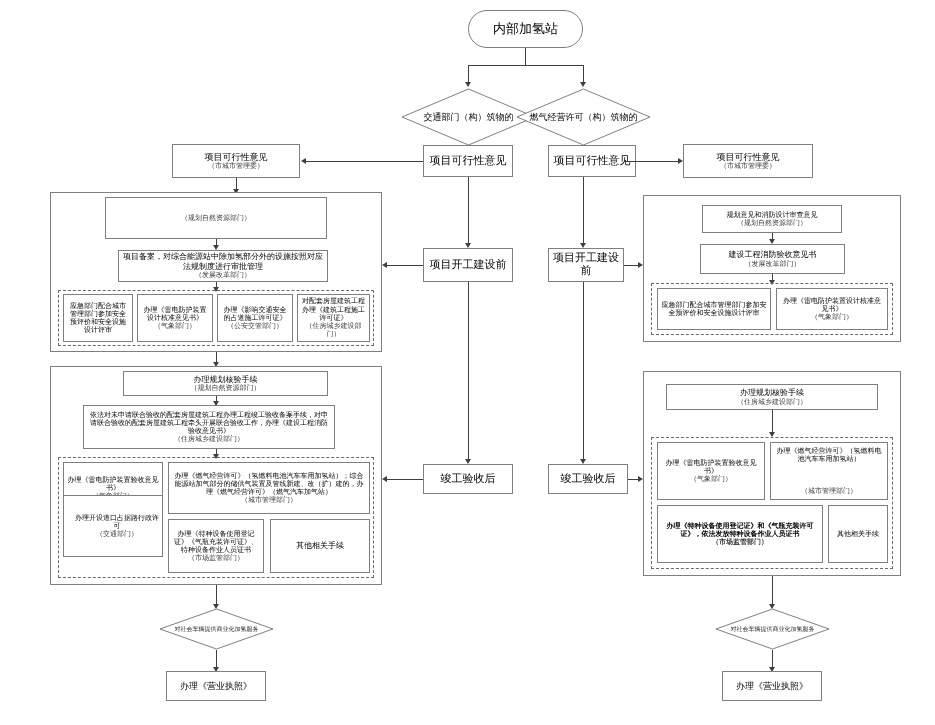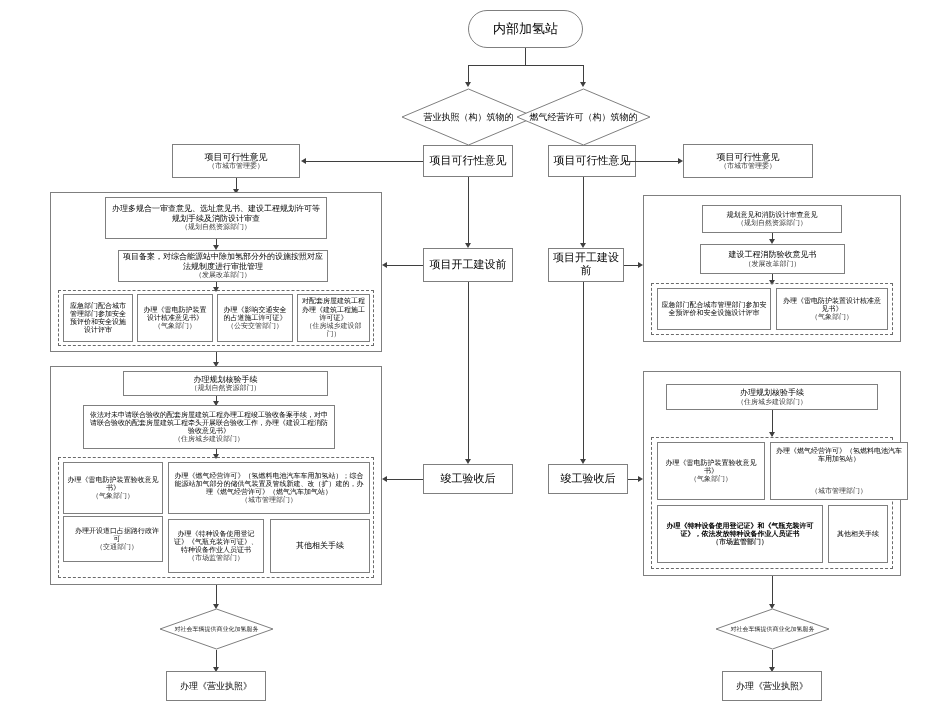--- a/index.html
+++ b/index.html
@@ -91,21 +91,21 @@
   <div class="ln lnh" style="left:468px;top:65px;width:115px;"></div>
   <div class="ln lnv" style="left:468px;top:65px;height:18px;"></div>
   <div class="ln lnv" style="left:583px;top:65px;height:18px;"></div>
   <div class="arw arw-d" style="left:465px;top:82px;"></div>
   <div class="arw arw-d" style="left:580px;top:82px;"></div>
 
   <div class="diamond d-lg" style="left:401px;top:88px;width:135px;height:58px;">
     <svg width="135" height="58" viewBox="0 0 135 58">
       <polygon points="67.5,1 134,29 67.5,57 1,29" fill="#ffffff" stroke="#7f7f7f" stroke-width="1"></polygon>
     </svg>
-    <span class="dtext">营业执照（构）筑物的</span>
+    <span class="dtext">交通部门（构）筑物的</span>
   </div>
 
   <div class="diamond d-lg" style="left:516px;top:88px;width:135px;height:58px;">
     <svg width="135" height="58" viewBox="0 0 135 58">
       <polygon points="67.5,1 134,29 67.5,57 1,29" fill="#ffffff" stroke="#7f7f7f" stroke-width="1"></polygon>
     </svg>
     <span class="dtext">燃气经营许可（构）筑物的</span>
   </div>
 
   <div class="ln lnv" style="left:468px;top:146px;height:6px;"></div>
@@ -156,21 +156,20 @@
   <div class="node proc-sm" style="left:683px;top:144px;width:130px;height:34px;">
     <span class="t">项目可行性意见</span>
     <span class="sub">（市城市管理委）</span>
   </div>
   <div class="ln lnh" style="left:624px;top:161px;width:54px;"></div>
   <div class="arw arw-r" style="left:678px;top:157.5px;"></div>
 
   <div class="panel" style="left:50px;top:192px;width:332px;height:160px;"></div>
 
   <div class="node proc-xs" style="left:105px;top:197px;width:222px;height:42px;">
-    <span class="t">办理多规合一审查意见、选址意见书、建设工程规划许可等规划手续及消防设计审查</span>
     <span class="sub">（规划自然资源部门）</span>
   </div>
   <div class="ln lnv" style="left:216px;top:239px;height:9px;"></div>
   <div class="arw arw-d" style="left:213px;top:245px;"></div>
 
   <div class="node proc-xs" style="left:118px;top:250px;width:210px;height:32px;">
     <span class="t">项目备案，对综合能源站中除加氢部分外的设施按照对应法规制度进行审批管理</span>
     <span class="sub">（发展改革部门）</span>
   </div>
   <div class="ln lnv" style="left:216px;top:282px;height:8px;"></div>
@@ -219,21 +218,21 @@
   <div class="dashed" style="left:58px;top:457px;width:316px;height:121px;"></div>
 
   <div class="node proc-xxs" style="left:63px;top:462px;width:100px;height:52px;">
     <span class="t">办理《雷电防护装置验收意见书》</span>
     <span class="sub">（气象部门）</span>
   </div>
   <div class="node proc-xxs" style="left:168px;top:462px;width:202px;height:52px;">
     <span class="t">办理《燃气经营许可》（氢燃料电池汽车车用加氢站）；综合能源站加气部分的储供气装置及管线新建、改（扩）建的，办理《燃气经营许可》（燃气汽车加气站）</span>
     <span class="sub">（城市管理部门）</span>
   </div>
-  <div class="node proc-xxs" style="left:63px;top:516px;width:100px;height:46px;padding-left:11px;">
+  <div class="node proc-xxs" style="left:63px;top:495px;width:100px;height:62px;padding-left:11px;">
     <span class="t">办理开设道口占据路行政许可</span>
     <span class="sub">（交通部门）</span>
   </div>
   <div class="node proc-xxs" style="left:168px;top:519px;width:96px;height:54px;">
     <span class="t">办理《特种设备使用登记证》《气瓶充装许可证》、特种设备作业人员证书</span>
     <span class="sub">（市场监管部门）</span>
   </div>
   <div class="node proc-xs" style="left:270px;top:519px;width:100px;height:54px;">
     <span class="t">其他相关手续</span>
   </div>
@@ -295,21 +294,21 @@
   </div>
   <div class="ln lnv" style="left:772px;top:410px;height:26px;"></div>
   <div class="arw arw-d" style="left:769px;top:432px;"></div>
 
   <div class="dashed" style="left:651px;top:437px;width:242px;height:132px;"></div>
 
   <div class="node proc-xxs" style="left:657px;top:442px;width:108px;height:58px;">
     <span class="t">办理《雷电防护装置验收意见书》</span>
     <span class="sub">（气象部门）</span>
   </div>
-  <div class="node proc-xxs" style="left:770px;top:442px;width:138px;height:58px;gap:24px;">
+  <div class="node proc-xxs" style="left:770px;top:442px;width:118px;height:58px;gap:24px;">
     <span class="t">办理《燃气经营许可》（氢燃料电池汽车车用加氢站）</span>
     <span class="sub">（城市管理部门）</span>
   </div>
   <div class="node proc-xxs" style="left:657px;top:505px;width:166px;height:58px;font-weight:bold;">
     <span class="t">办理《特种设备使用登记证》和《气瓶充装许可证》，依法发放特种设备作业人员证书</span>
     <span class="sub">（市场监管部门）</span>
   </div>
   <div class="node proc-xxs" style="left:828px;top:505px;width:60px;height:58px;">
     <span class="t">其他相关手续</span>
   </div>

